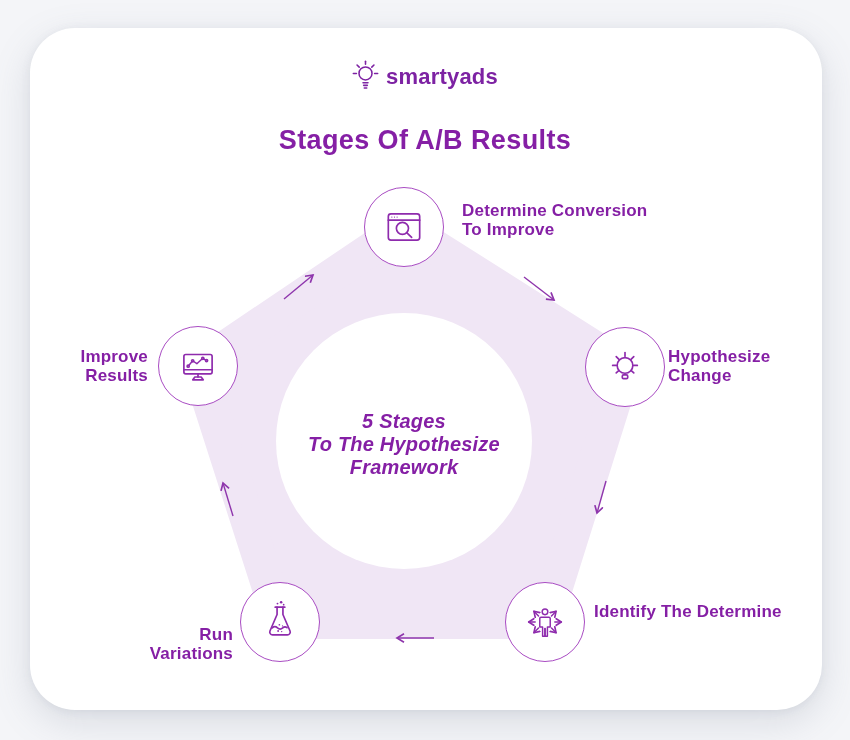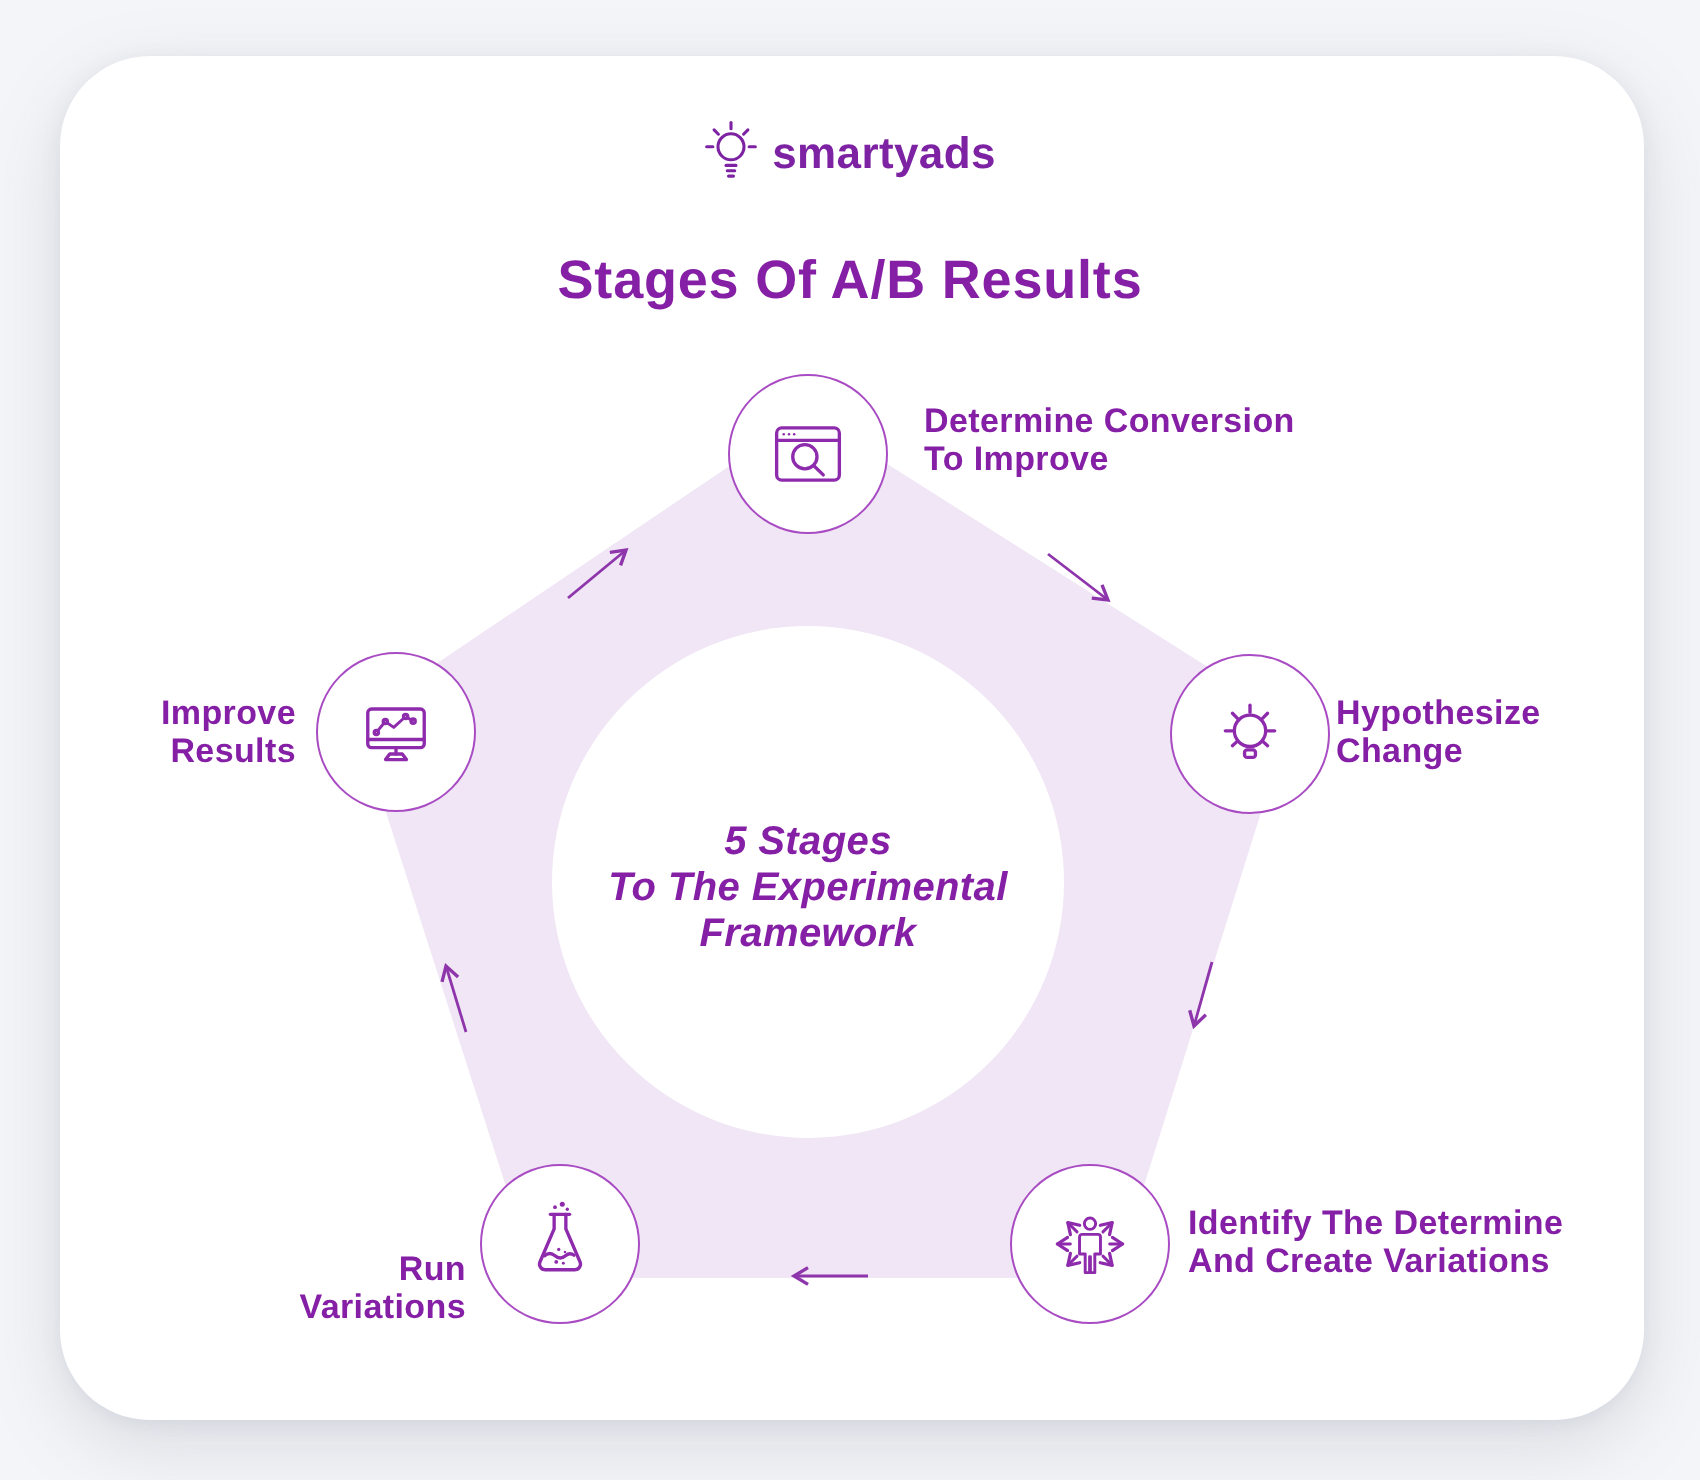--- a/index.html
+++ b/index.html
@@ -99,21 +99,21 @@
       <path d="M4.8,4.8 l2.1,2.1"></path>
       <path d="M21.2,4.8 l-2.1,2.1"></path>
     </svg>
     <div class="logo-text">smartyads</div>
   </div>
 
   <div class="main-title">Stages Of A/B Results</div>
 
   <div class="center-label">
     <span>5 Stages</span>
-    <span>To The Experimental</span>
+    <span>To The Hypothesize</span>
     <span>Framework</span>
   </div>
 
   <div class="node-circle node-determine">
     <svg width="46" height="46" viewBox="0 0 44 44" fill="none" stroke="currentColor" stroke-width="1.6" stroke-linecap="round" stroke-linejoin="round">
       <rect x="7" y="9.5" width="30" height="25" rx="2.5"></rect>
       <path d="M7,15.5 h30"></path>
       <circle cx="10.4" cy="12.5" r="0.6" fill="currentColor" stroke="none"></circle>
       <circle cx="12.9" cy="12.5" r="0.6" fill="currentColor" stroke="none"></circle>
       <circle cx="15.4" cy="12.5" r="0.6" fill="currentColor" stroke="none"></circle>
@@ -186,21 +186,20 @@
   <div class="stage-label label-determine">
     <span>Determine Conversion</span>
     <span>To Improve</span>
   </div>
   <div class="stage-label label-hypothesize">
     <span>Hypothesize</span>
     <span>Change</span>
   </div>
   <div class="stage-label label-identify">
     <span>Identify The Determine</span>
-    <span>And Create Variations</span>
   </div>
   <div class="stage-label label-run">
     <span>Run</span>
     <span>Variations</span>
   </div>
   <div class="stage-label label-measure">
     <span>Improve</span>
     <span>Results</span>
   </div>
 

